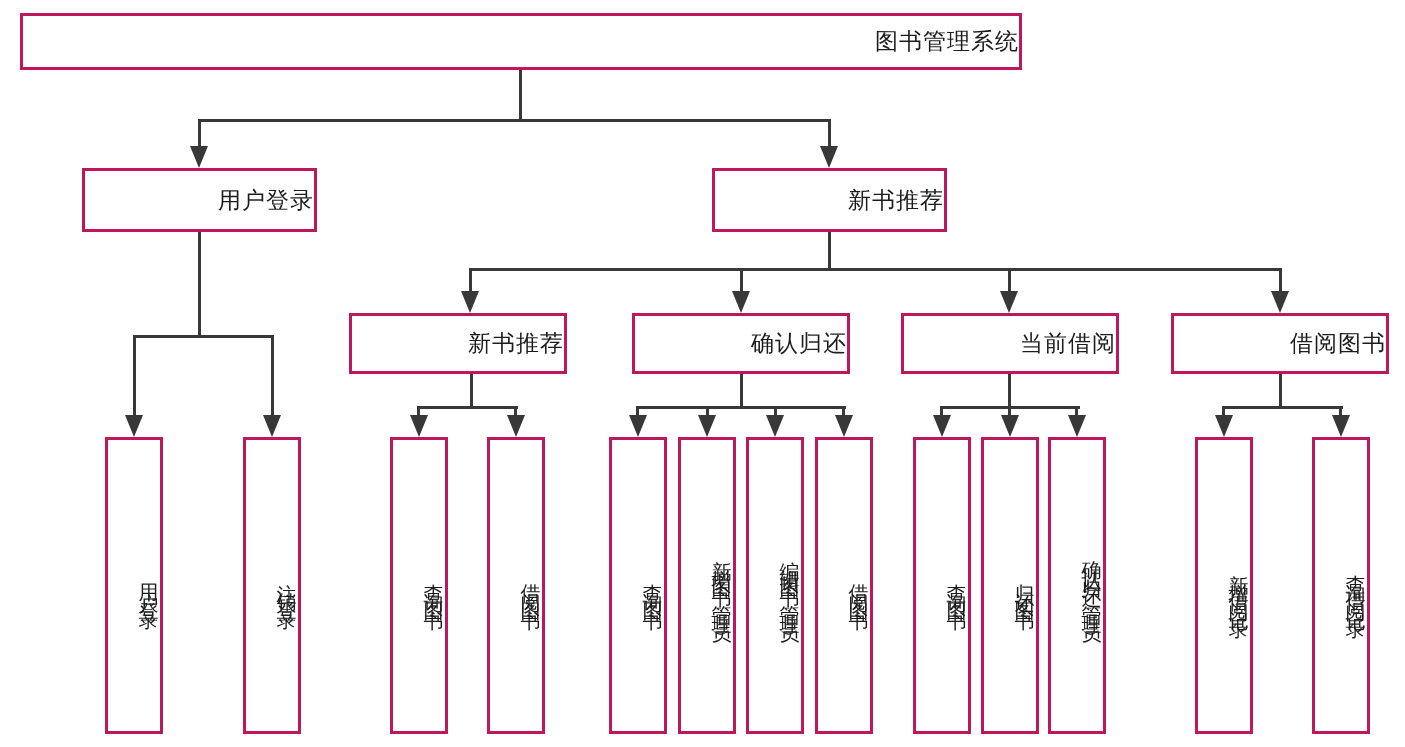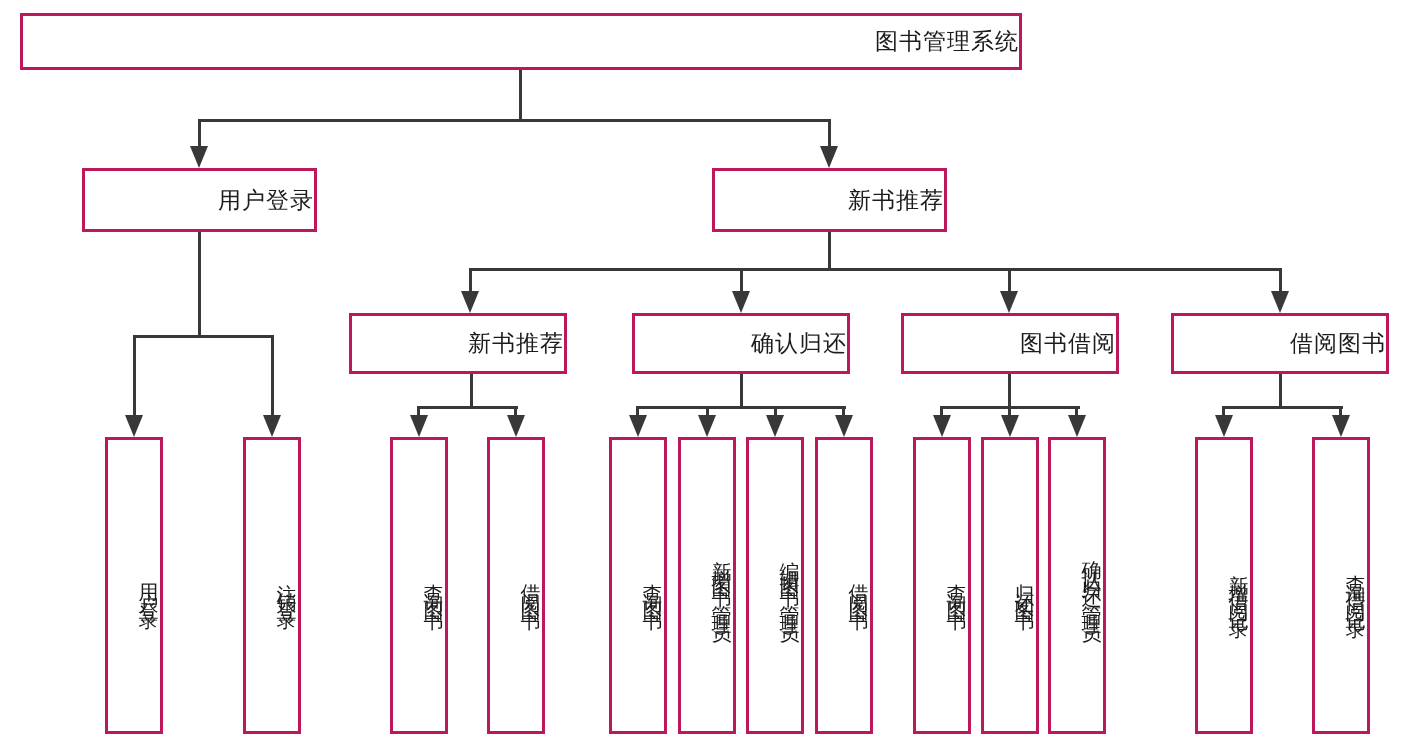--- a/index.html
+++ b/index.html
@@ -71,21 +71,21 @@
   <div class="line" style="left:1279px;top:268px;width:3px;height:26px"></div>
   <div class="ah" style="left:1271px;top:291px"></div>
 
   <div class="node h-node" style="left:349px;top:313px;width:218px;height:61px">
     <span>新书推荐</span>
   </div>
   <div class="node h-node" style="left:632px;top:313px;width:218px;height:61px">
     <span>确认归还</span>
   </div>
   <div class="node h-node" style="left:901px;top:313px;width:218px;height:61px">
-    <span>图书借阅</span>
+    <span>当前借阅</span>
   </div>
   <div class="node h-node" style="left:1171px;top:313px;width:218px;height:61px">
     <span>借阅图书</span>
   </div>
 
   <div class="line" style="left:470px;top:374px;width:3px;height:35px"></div>
   <div class="line" style="left:417px;top:406px;width:101px;height:3px"></div>
   <div class="line" style="left:417px;top:406px;width:3px;height:12px"></div>
   <div class="ah" style="left:410px;top:415px"></div>
   <div class="line" style="left:514px;top:406px;width:3px;height:12px"></div>

